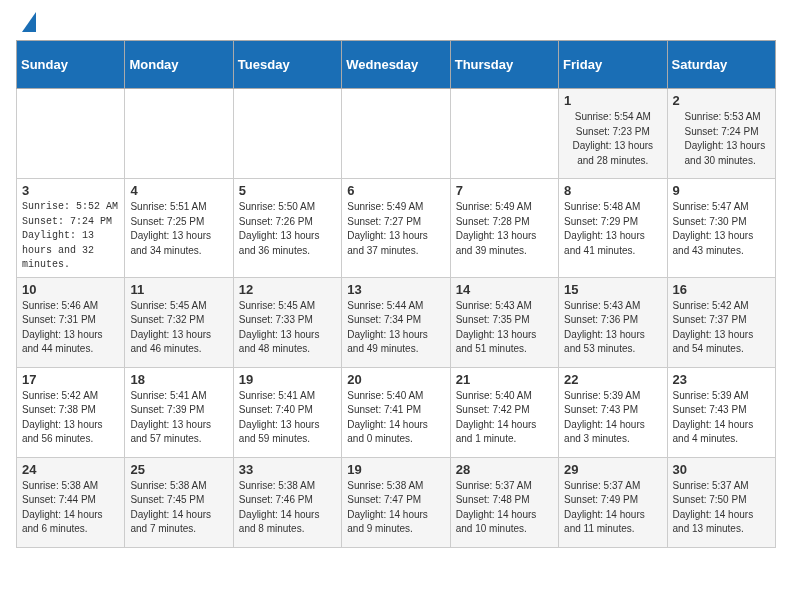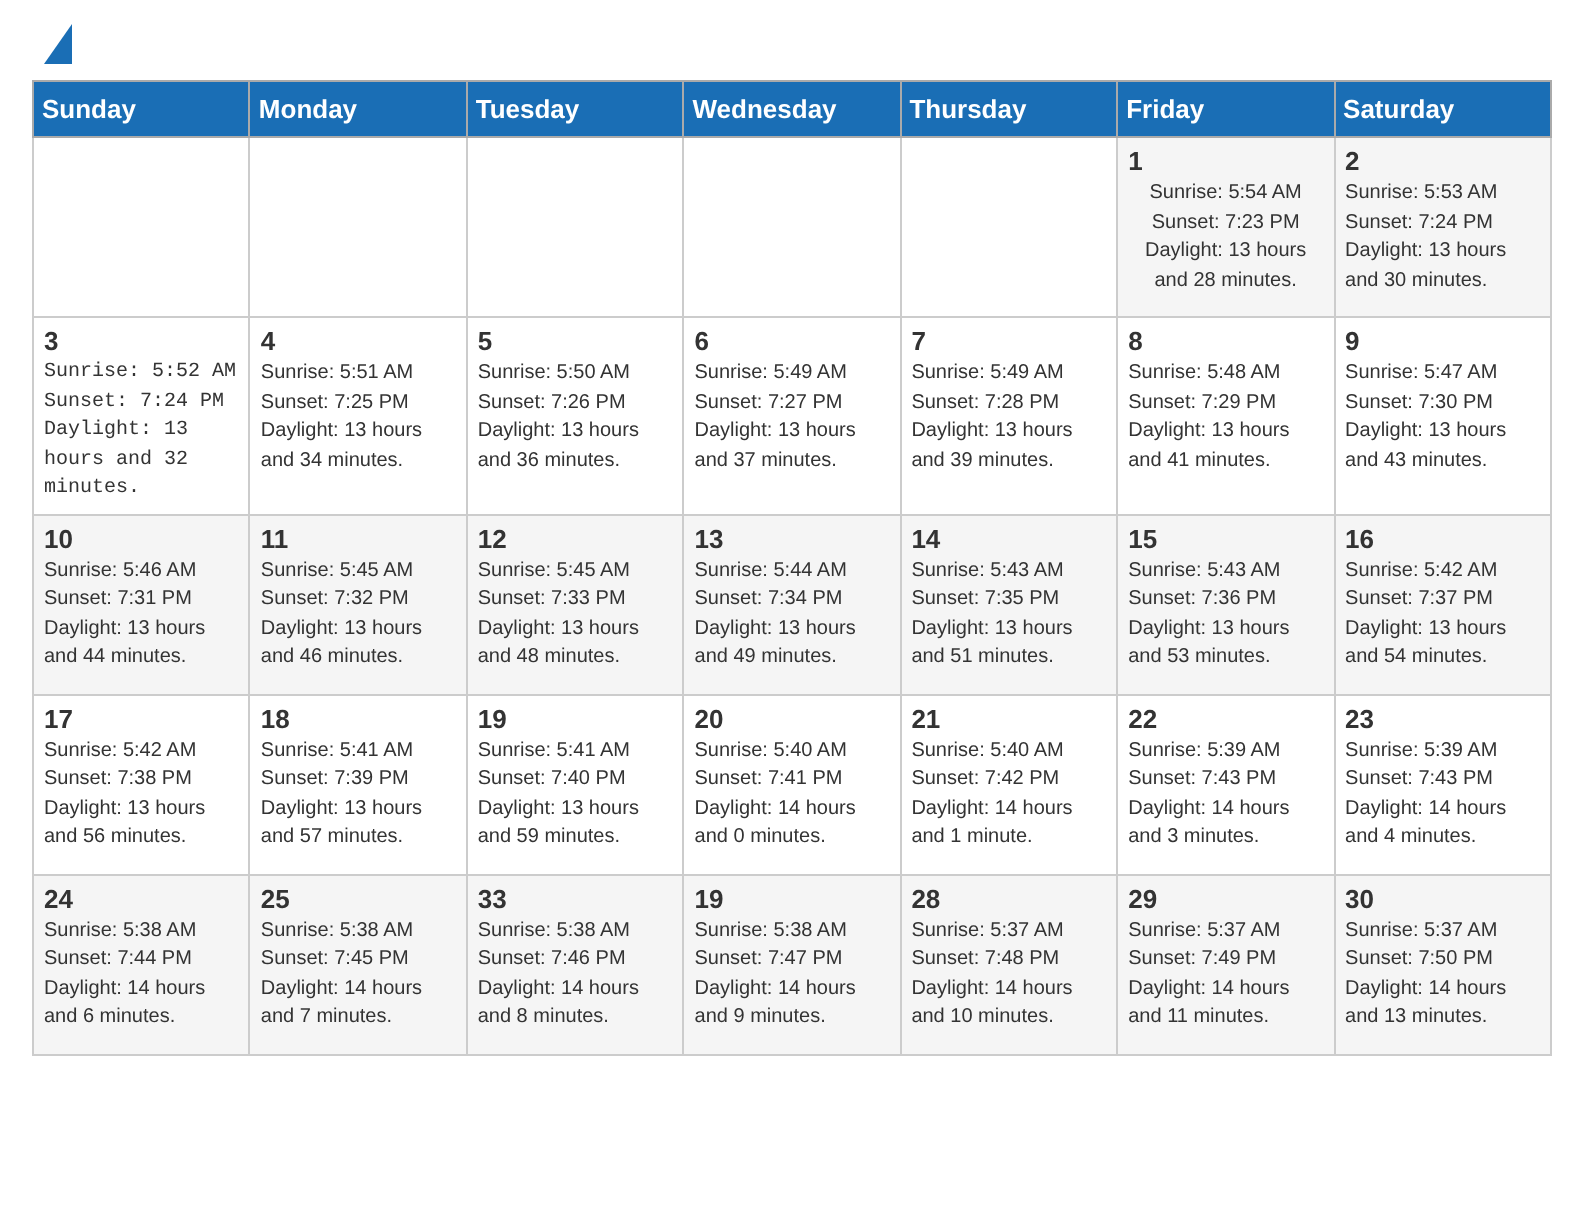--- a/index.html
+++ b/index.html
@@ -53,21 +53,21 @@
     .calendar-table {
       width: 100%;
       border-collapse: collapse;
       table-layout: fixed;
     }
     .calendar-table thead tr th {
       background-color: #1a6eb5;
       color: #fff;
       font-size: 13px;
       font-weight: bold;
-      padding: 6px 4px;
+      padding: 16px 4px;
       text-align: left;
       border: 1px solid #aaa;
     }
     .calendar-table tbody tr td {
       vertical-align: top;
       border: 1px solid #ccc;
       padding: 4px 5px;
       font-size: 10.5px;
       color: #333;
       min-height: 80px;
@@ -132,21 +132,21 @@
         <td class="empty-cell"></td>
         <td class="empty-cell"></td>
         <td>
           <span class="day-number">1</span>
           <div class="day-info" style="white-space: pre-line; text-align: center;">Sunrise: 5:54 AM
 Sunset: 7:23 PM
 Daylight: 13 hours and 28 minutes.</div>
         </td>
         <td>
           <span class="day-number">2</span>
-          <div class="day-info" style="white-space: pre-line;">Sunrise: 5:53 AM
+          <div class="day-info" style="white-space: pre-line; margin-left: 12px;">Sunrise: 5:53 AM
 Sunset: 7:24 PM
 Daylight: 13 hours and 30 minutes.</div>
         </td>
       </tr>
       <tr>
         <td>
           <span class="day-number">3</span>
           <div class="day-info" style="white-space: pre-line; font-family: Liberation Mono, monospace;">Sunrise: 5:52 AM
 Sunset: 7:24 PM
 Daylight: 13 hours and 32 minutes.</div>

